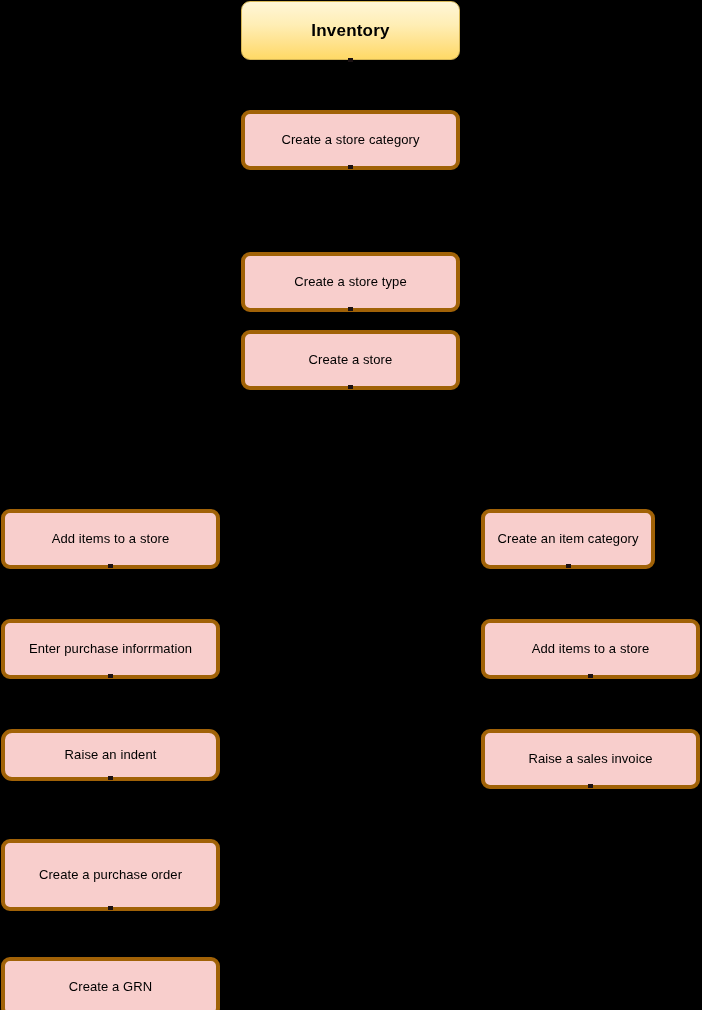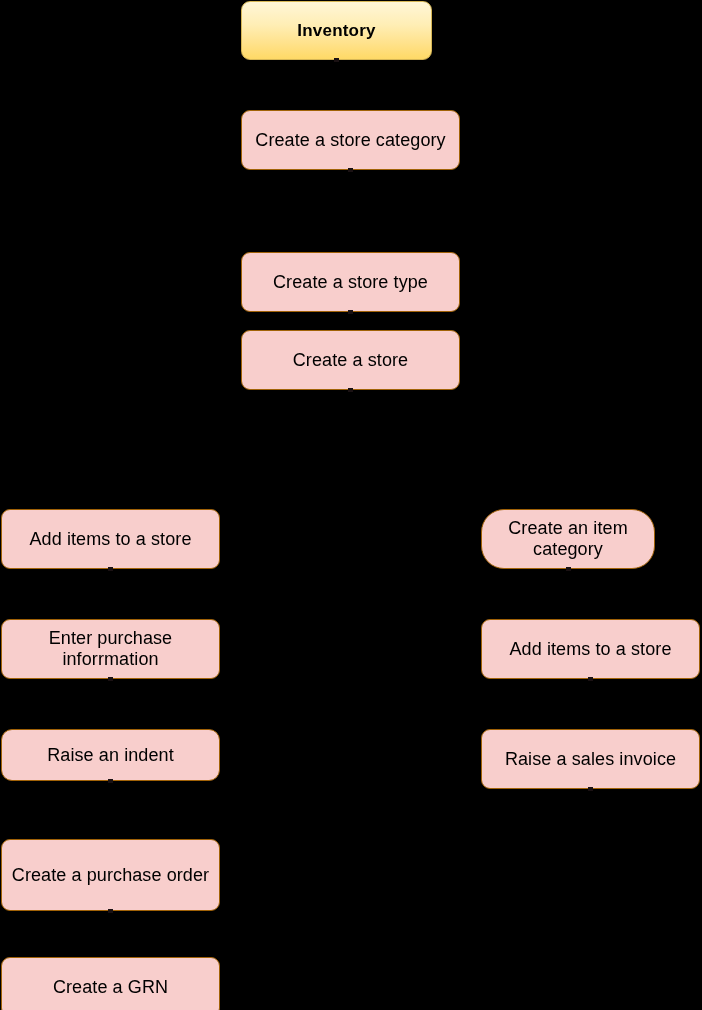--- a/index.html
+++ b/index.html
@@ -30,22 +30,22 @@
     display: flex;
     align-items: center;
     justify-content: center;
     text-align: center;
     color: #000000;
     line-height: 1.15;
     -webkit-font-smoothing: antialiased;
   }
   .node-task {
     background: #f8cecc;
-    border: 1px solid #a16207;
-    font-size: 18px;
+    border: 4px solid #a16207;
+    font-size: 13px;
     font-weight: 400;
     letter-spacing: 0.1px;
   }
   .node-title {
     background: linear-gradient(to bottom, #fff6d8 0%, #ffeeb5 40%, #ffe28c 72%, #ffd966 100%);
     border: 1px solid #d6b656;
     font-size: 17px;
     font-weight: bold;
     letter-spacing: 0.2px;
   }
@@ -63,21 +63,21 @@
   }
   .node-label {
     display: block;
     padding: 0 6px;
   }
 </style>
 </head>
 <body>
 
 <div id="canvas">
-    <div class="node node-title" style="left: 241px; top: 1px; width: 191px; height: 59px;">
+    <div class="node node-title" style="left: 241px; top: 1px; width: 219px; height: 59px;">
       <span class="node-label">Inventory</span>
     </div>
     <div></div>
     <div class="node node-task" style="left: 241px; top: 110px; width: 219px; height: 60px;">
       <span class="node-label">Create a store category</span>
     </div>
     <div class="node node-task" style="left: 241px; top: 220px; width: 219px; height: 60px; margin-top: 32px;">
       <span class="node-label">Create a store type</span>
     </div>
     <div class="node node-task" style="left: 241px; top: 330px; width: 219px; height: 60px;">
@@ -93,21 +93,21 @@
     <div class="node node-task" style="left: 1px; top: 729px; width: 219px; height: 52px; border-radius: 11px;">
       <span class="node-label">Raise an indent</span>
     </div>
     <div class="node node-task" style="left: 1px; top: 839px; width: 219px; height: 72px;">
       <span class="node-label">Create a purchase order</span>
     </div>
     <div class="node node-task" style="left: 1px; top: 949px; width: 219px; height: 60px; margin-top: 8px;">
       <span class="node-label">Create a GRN</span>
     </div>
     <div></div>
-    <div class="node node-task" style="left: 481px; top: 509px; width: 174px; height: 60px; border-radius: 23px;">
+    <div class="node node-task" style="left: 481px; top: 509px; width: 174px; height: 60px;">
       <span class="node-label">Create an item category</span>
     </div>
     <div class="node node-task" style="left: 481px; top: 619px; width: 219px; height: 60px;">
       <span class="node-label">Add items to a store</span>
     </div>
     <div class="node node-task" style="left: 481px; top: 729px; width: 219px; height: 60px;">
       <span class="node-label">Raise a sales invoice</span>
     </div>
   </div>
 

